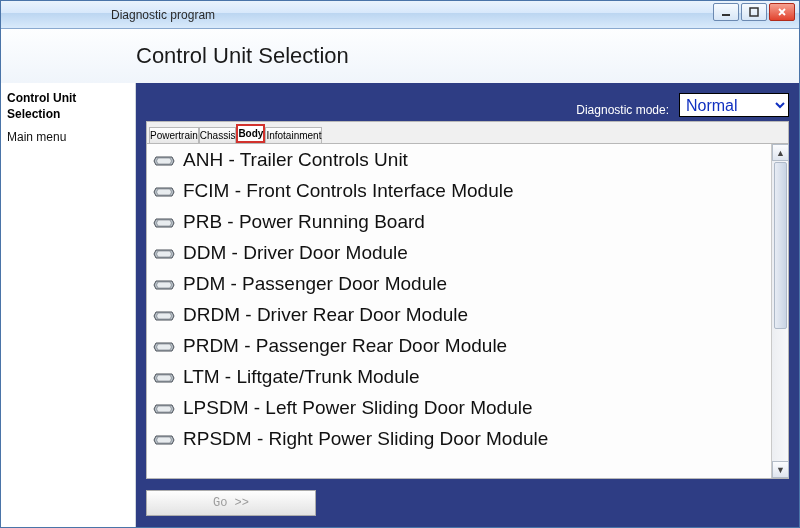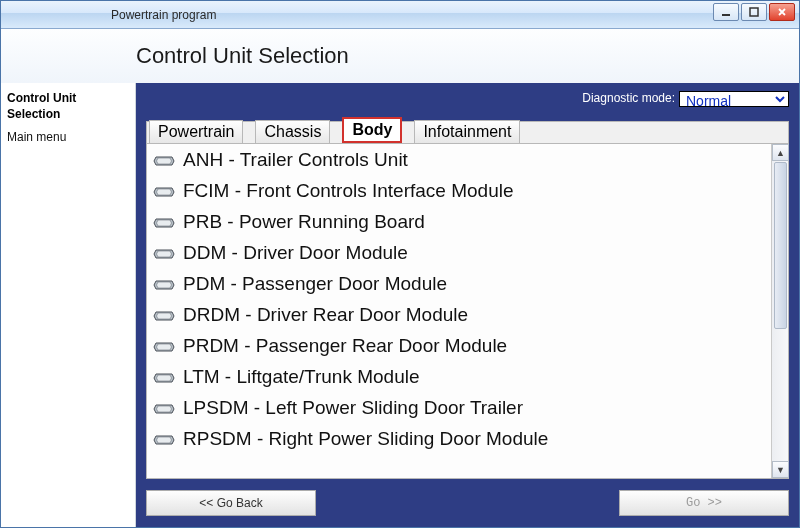--- a/index.html
+++ b/index.html
@@ -17,26 +17,26 @@
 .header-band { height: 54px; background: linear-gradient(to bottom,#fdfeff,#f0f5fb); display:flex; align-items:center; }
 .header-band h1 { margin-left: 135px; font-size: 22px; font-weight: 400; color:#1a1a1a; }
 
 .body-area { flex:1; display:flex; min-height:0; }
 .sidebar { width: 135px; border-right: 1px solid #cfd6dd; background:#fff; padding: 8px 6px; font-size:12px; }
 .sidebar .sb-strong { font-weight:700; color:#000; line-height:1.3; margin-bottom:6px; }
 .sidebar .sb-item { color:#111; line-height:1.6; }
 
 .main { flex:1; background:#2e3d84; display:flex; flex-direction:column; padding: 8px 10px 8px 10px; min-width:0; }
 
-.mode-row { display:flex; align-items:flex-start; justify-content:flex-end; gap:4px; height:26px; margin-bottom:4px; }
+.mode-row { display:flex; align-items:flex-end; justify-content:flex-end; gap:10px; height:26px; margin-bottom:4px; }
 .mode-label { color:#fff; font-size:12px; }
-.mode-select { width:110px; height:16px; font-size:14px; background:#fff; border:1px solid #000; color:#1030c0; padding:0 2px; }
+.mode-select { width:110px; height:24px; font-size:16px; background:#fff; border:1px solid #000; color:#1030c0; padding:0 2px; }
 
 .tabstrip { display:flex; align-items:flex-end; height:22px; background:#f0f0f0; border:1px solid #b8b8b8; border-bottom:none; padding-left:2px; gap:0; }
-.tab { padding: 2px 8px; font-size:16px; background:linear-gradient(to bottom,#fefefe,#e7e7e7); border:1px solid #b8b8b8; border-bottom:none; margin-right:12px; cursor:pointer; }
+.tab { padding: 2px 0; font-size:10px; background:linear-gradient(to bottom,#fefefe,#e7e7e7); border:1px solid #b8b8b8; border-bottom:none; margin-right:0; cursor:pointer; }
 .tab.active { border:2px solid #d2322d; background:#fff; font-weight:700; }
 
 .list-wrap { flex:1; background:#fdfdfd; border:1px solid #b8b8b8; position:relative; min-height:0; display:flex; }
 .list { flex:1; overflow:hidden; }
 .list-row { display:flex; align-items:center; height:31px; padding-left:6px; gap:8px; font-size:19px; color:#111; }
 .list-row .txt { white-space:nowrap; }
 .ecu-icon { width:22px; height:16px; display:inline-block; flex-shrink:0; }
 
 .fake-scroll { width:17px; background:linear-gradient(to right,#eceef2,#f7f8fa); border-left:1px solid #c9c9c9; position:relative; }
 .fake-scroll .arrow { position:absolute; left:0; width:17px; height:17px; background:linear-gradient(to bottom,#fbfcfe,#dfe5ef); border:1px solid #b4bdc8; display:flex; align-items:center; justify-content:center; font-size:9px; color:#444; }
@@ -46,21 +46,21 @@
 
 .footer-row { display:flex; justify-content:space-between; align-items:center; height:32px; margin-top:8px; }
 .nav-btn { width:170px; height:26px; background:linear-gradient(to bottom,#fefefe,#e3e3e3); border:1px solid #acacac; font-size:12px; color:#333; display:flex; align-items:center; justify-content:center; }
 .nav-btn.disabled { color:#9c9c9c;font-family:Liberation Mono, monospace; }
 </style>
 </head>
 <body>
 
 <div class="window">
   <div class="titlebar">
-    <span class="titlebar-title">Powertrain program</span>
+    <span class="titlebar-title">Diagnostic program</span>
     <div class="titlebar-controls">
       <div class="win-btn">
         <svg width="10" height="10" viewBox="0 0 10 10">
             <rect x="1" y="7" width="8" height="2" fill="#333"></rect>
           </svg>
       </div>
       <div class="win-btn">
         <svg width="10" height="10" viewBox="0 0 10 10">
             <rect x="1" y="1" width="8" height="8" fill="none" stroke="#333" stroke-width="1.5"></rect>
           </svg>
@@ -154,36 +154,35 @@
   <polygon points="3,4 19,4 21,8 19,12 3,12 1,8" fill="#b8c0c8" stroke="#4a5058" stroke-width="1"></polygon>
   <polygon points="5,5 17,5 18.5,8 17,11 5,11 3.5,8" fill="#e8ecef" stroke="#6b737b" stroke-width="0.6"></polygon>
 </svg></span>
               <span class="txt">LTM - Liftgate/Trunk Module</span>
             </div>
             <div class="list-row">
               <span class="ecu-icon"><svg viewBox="0 0 22 16" width="22" height="16">
   <polygon points="3,4 19,4 21,8 19,12 3,12 1,8" fill="#b8c0c8" stroke="#4a5058" stroke-width="1"></polygon>
   <polygon points="5,5 17,5 18.5,8 17,11 5,11 3.5,8" fill="#e8ecef" stroke="#6b737b" stroke-width="0.6"></polygon>
 </svg></span>
-              <span class="txt">LPSDM - Left Power Sliding Door Trailer</span>
+              <span class="txt">LPSDM - Left Power Sliding Door Module</span>
             </div>
             <div class="list-row">
               <span class="ecu-icon"><svg viewBox="0 0 22 16" width="22" height="16">
   <polygon points="3,4 19,4 21,8 19,12 3,12 1,8" fill="#b8c0c8" stroke="#4a5058" stroke-width="1"></polygon>
   <polygon points="5,5 17,5 18.5,8 17,11 5,11 3.5,8" fill="#e8ecef" stroke="#6b737b" stroke-width="0.6"></polygon>
 </svg></span>
               <span class="txt">RPSDM - Right Power Sliding Door Module</span>
             </div>
           </div>
         <div class="fake-scroll">
           <div class="arrow up">▲</div>
           <div class="thumb"></div>
           <div class="arrow down">▼</div>
         </div>
       </div>
 
       <div class="footer-row">
-        <button class="nav-btn">&lt;&lt; Go Back</button>
         <button class="nav-btn disabled">Go &gt;&gt;</button>
       </div>
     </div>
   </div>
 </div>
 
 </body></html>

